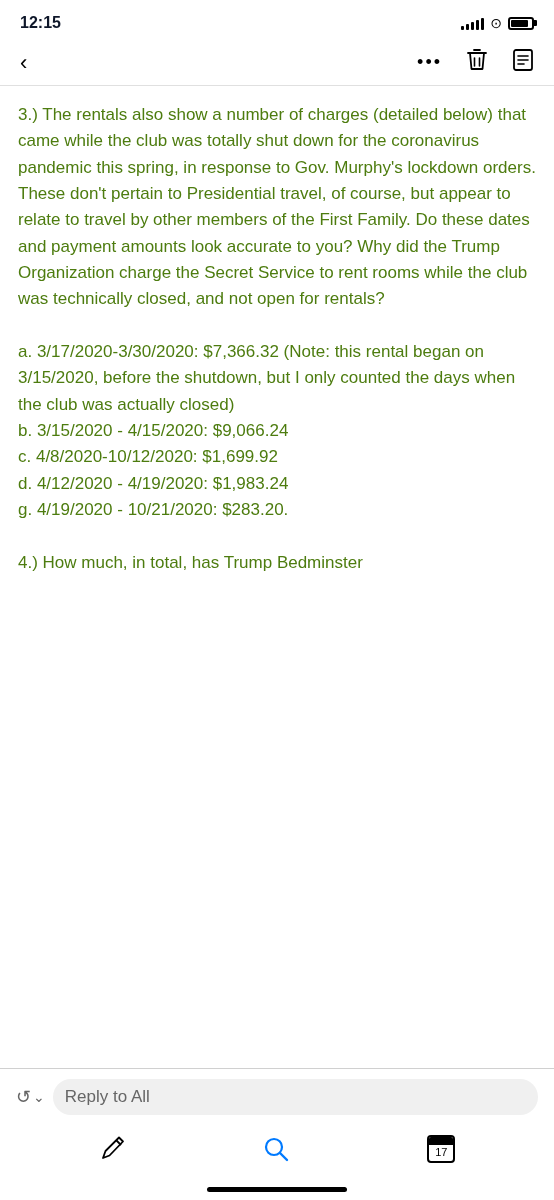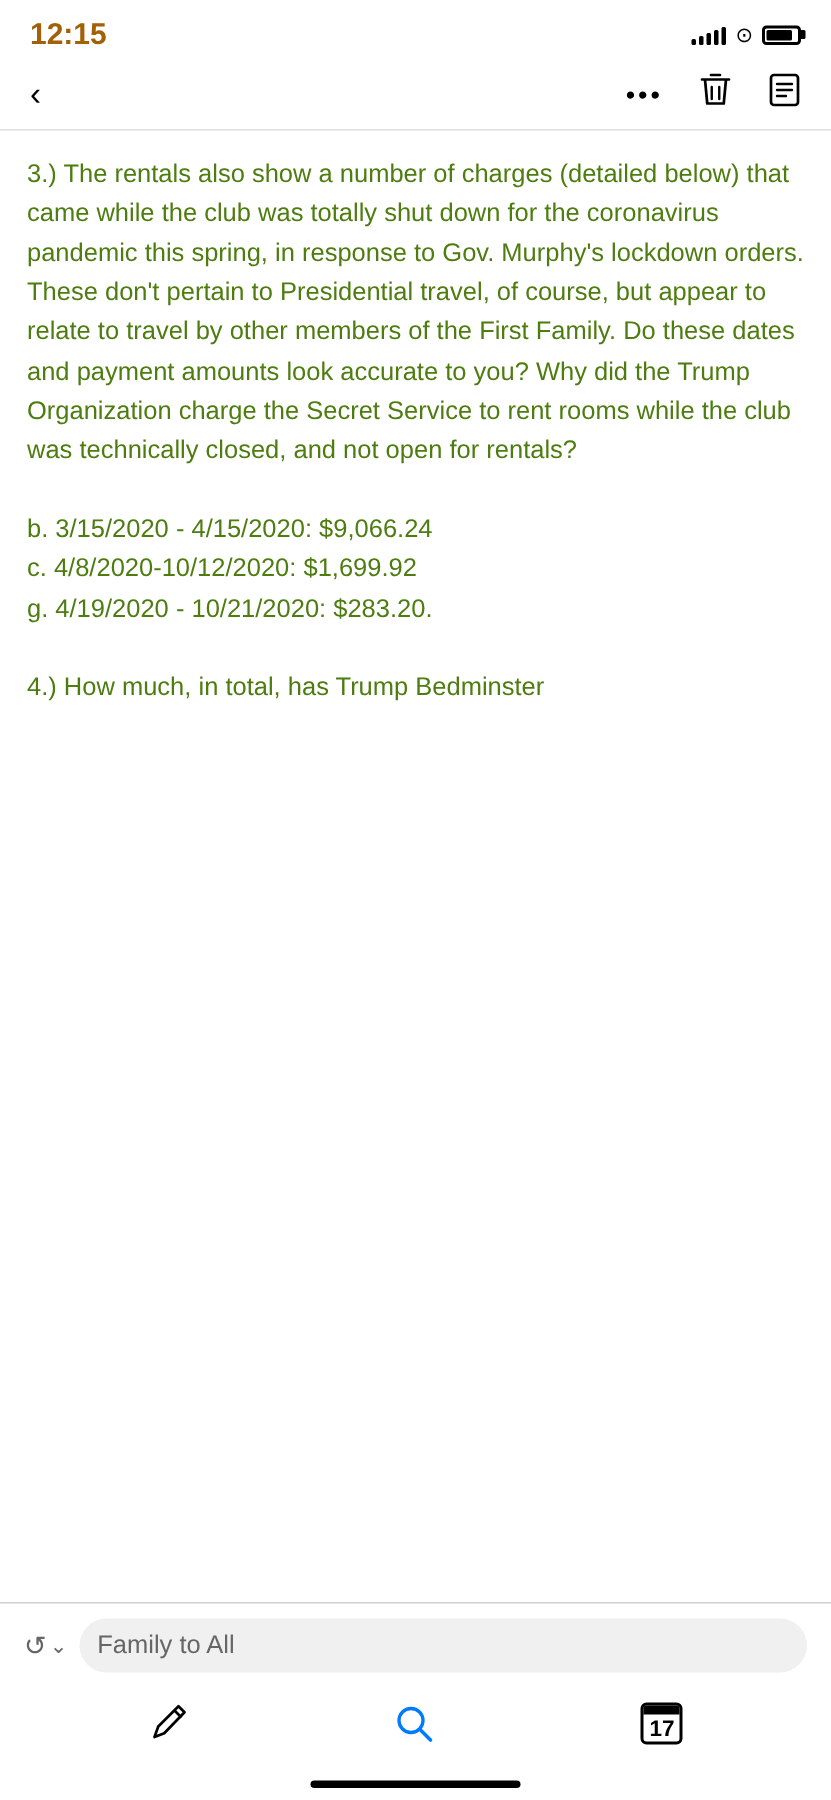--- a/index.html
+++ b/index.html
@@ -21,23 +21,23 @@
     .status-bar {
       display: flex;
       justify-content: space-between;
       align-items: center;
       padding: 12px 20px 6px 20px;
       height: 40px;
       background: #ffffff;
     }
 
     .status-time {
-      font-size: 20px;
+      font-size: 16px;
       font-weight: 600;
-      color: #a16207;
+      color: #0f172a;
     }
 
     .status-icons {
       display: flex;
       align-items: center;
       gap: 6px;
     }
 
     .signal-bars {
       display: flex;
@@ -217,22 +217,22 @@
     }
 
     .calendar-icon-header {
       width: 100%;
       height: 8px;
       background: #000;
       border-radius: 2px 2px 0 0;
     }
 
     .calendar-icon-num {
-      font-size: 15px;
-      font-weight: bold;
+      font-size: 11px;
+      font-weight: normal;
       margin-top: 1px;
     }
 
     .home-indicator {
       width: 140px;
       height: 5px;
       background: #000;
       border-radius: 3px;
       margin: 4px auto 8px auto;
     }
@@ -278,36 +278,38 @@
         <line x1="6" y1="16" x2="12" y2="16" stroke="#000" stroke-width="1.6" stroke-linecap="round"></line>
       </svg>
     </span>
   </div>
 </div>
 
 <div class="content" style="padding-bottom: 160px;">
   <div class="email-body">
     <p>3.) The rentals also show a number of charges (detailed below) that came while the club was totally shut down for the coronavirus pandemic this spring, in response to Gov. Murphy's lockdown orders. These don't pertain to Presidential travel, of course, but appear to relate to travel by other members of the First Family. Do these dates and payment amounts look accurate to you? Why did the Trump Organization charge the Secret Service to rent rooms while the club was technically closed, and not open for rentals?</p>
     <br>
+    <p>a. 3/17/2020-3/30/2020: $7,366.32 (Note: this rental began on 3/15/2020, before the shutdown, but I only counted the days when the club was actually closed)</p>
     <p>b. 3/15/2020 - 4/15/2020: $9,066.24</p>
     <p>c. 4/8/2020-10/12/2020: $1,699.92</p>
+    <p>d. 4/12/2020 - 4/19/2020: $1,983.24</p>
     <p>g.  4/19/2020 - 10/21/2020: $283.20.</p>
     <br>
     <p>4.) How much, in total, has Trump Bedminster</p>
   </div>
 </div>
 
 <div class="bottom-bar">
 
   <div class="reply-section">
     <div class="reply-nav">
       <span class="reply-arrow">↺</span>
       <span class="reply-chevron">⌄</span>
     </div>
-    <div class="reply-to-all">Family to All</div>
+    <div class="reply-to-all">Reply to All</div>
   </div>
 
   <div class="bottom-icons">
     <span class="bottom-icon">
       <svg width="26" height="26" viewBox="0 0 26 26" fill="none" xmlns="http://www.w3.org/2000/svg">
         <path d="M4 22l2.5-7L20 1.5l4 4L10.5 19.5 4 22z" stroke="#000" stroke-width="1.8" stroke-linejoin="round"></path>
         <line x1="17" y1="4" x2="22" y2="9" stroke="#000" stroke-width="1.8"></line>
       </svg>
     </span>
     <span class="bottom-icon search-icon-btn">

